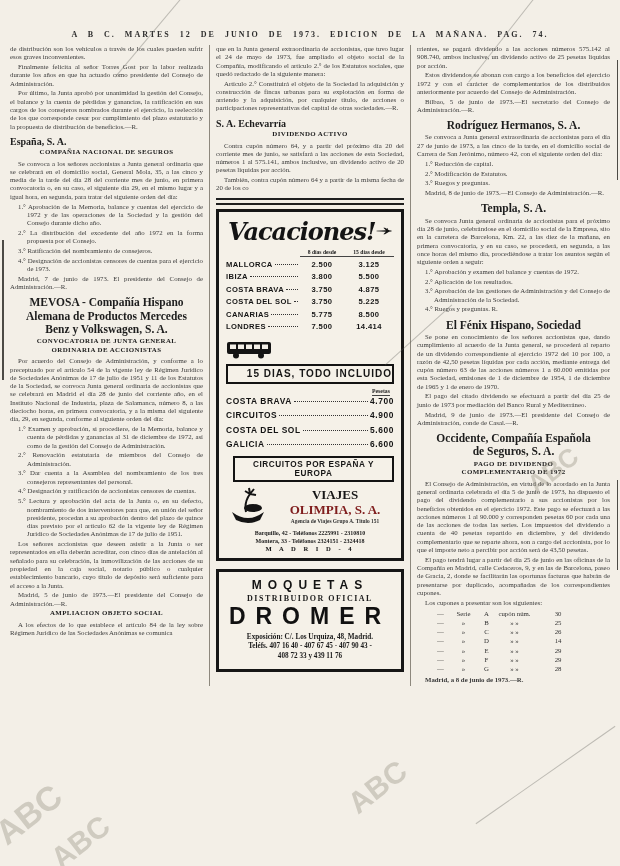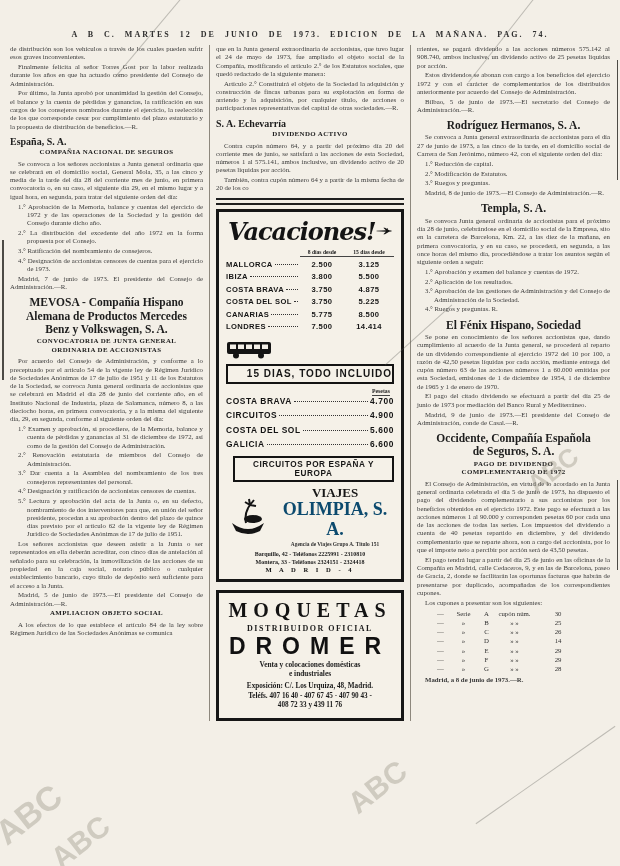--- a/index.html
+++ b/index.html
@@ -46,27 +46,27 @@
   .pesetas{text-align:right;font-size:5.8px;font-weight:bold;color:#222;padding-right:4px;}
   .pesetas span{border-bottom:1px solid #444;padding-bottom:1px;}
   .trow{display:flex;align-items:baseline;font-family:"Liberation Sans",sans-serif;font-size:8.4px;
         font-weight:bold;letter-spacing:.6px;color:#131313;line-height:1.7;}
   .circ{border:2px solid #131313;text-align:center;font-family:"Liberation Sans",sans-serif;
         font-weight:bold;font-size:8.2px;letter-spacing:.6px;padding:2px 0;margin:5px 0 4px 7px;color:#161616;}
   .olimpia{display:flex;align-items:center;gap:6px;margin-top:2px;}
   .oli-logo{width:44px;height:40px;}
   .oli-text{flex:1;text-align:center;}
   .oli-t1{font-size:13px;font-weight:bold;color:#161616;line-height:1.1;}
-  .oli-t2{font-size:18px;font-weight:bold;color:#0c4a6e;line-height:1.1;}
+  .oli-t2{font-size:13px;font-weight:bold;color:#7f1d1d;line-height:1.1;}
   .oli-sub{font-size:5.4px;font-weight:bold;color:#333;margin-top:1px;}
   .oli-addr{font-size:6px;font-weight:bold;text-align:center;color:#222;line-height:1.35;margin-top:3px;}
   .oli-city{font-size:6.6px;font-weight:bold;text-align:center;letter-spacing:3px;color:#161616;}
   
   .mq-box{border:3.5px solid #161616;background:#f5f1e8;text-align:center;padding:6px 6px 7px 6px;margin-top:8px;}
-  .mq-1{font-family:Liberation Serif, serif;font-weight:bold;font-size:20px;letter-spacing:6px;color:#131313;}
+  .mq-1{font-family:Liberation Sans, sans-serif;font-weight:bold;font-size:12px;letter-spacing:6px;color:#131313;}
   .mq-2{font-family:"Liberation Sans",sans-serif;font-weight:bold;font-size:21px;letter-spacing:9px;color:#131313;line-height:1.15;}
   .mq-3{font-size:8px;font-weight:bold;letter-spacing:1.5px;color:#1c1c1c;margin-top:2px;}
   .mq-4{font-family:"Liberation Sans",sans-serif;font-weight:bold;font-size:23px;letter-spacing:10px;color:#111;line-height:1.15;}
   .mq-5{font-size:7.4px;font-weight:bold;color:#1c1c1c;line-height:1.3;}
   .mq-addr{font-size:7.2px;font-weight:bold;color:#1a1a1a;margin-top:3px;line-height:1.35;}
   
   .series{width:160px;margin:2px auto 0 auto;}
   .srow{display:grid;grid-template-columns:14px 32px 14px 42px 26px;font-size:6.8px;color:#333;
         line-height:1.35;text-align:center;}
   .srow .v{text-align:right;}
@@ -248,24 +248,20 @@
           <div>Barquillo, 42 - Teléfonos 2225991 - 2310810</div>
           <div>Montera, 33 - Teléfonos 2324151 - 2324418</div>
         </div>
         <div class="oli-city">M A D R I D - 4</div>
       </div>
 
       <div class="mq-box">
         <div class="mq-1">MOQUETAS</div>
         <div class="mq-3">DISTRIBUIDOR OFICIAL</div>
         <div class="mq-4">DROMER</div>
-        <div class="mq-5">
-          <div>Venta y colocaciones domésticas</div>
-          <div>e industriales</div>
-        </div>
         <div class="mq-addr">
           <div>Exposición: C/. Los Urquiza, 48, Madrid.</div>
           <div>Teléfs. 407 16 40 - 407 67 45 - 407 90 43 -</div>
           <div>408 72 33 y 439 11 76</div>
         </div>
       </div>
     </div>
 
     <div class="col col-right">
       <p class="b noind">rrientes, se pagará dividendo a las acciones números 575.142 al 908.740, ambos inclusive, un dividendo activo de 25 pesetas líquidas por acción.</p>

